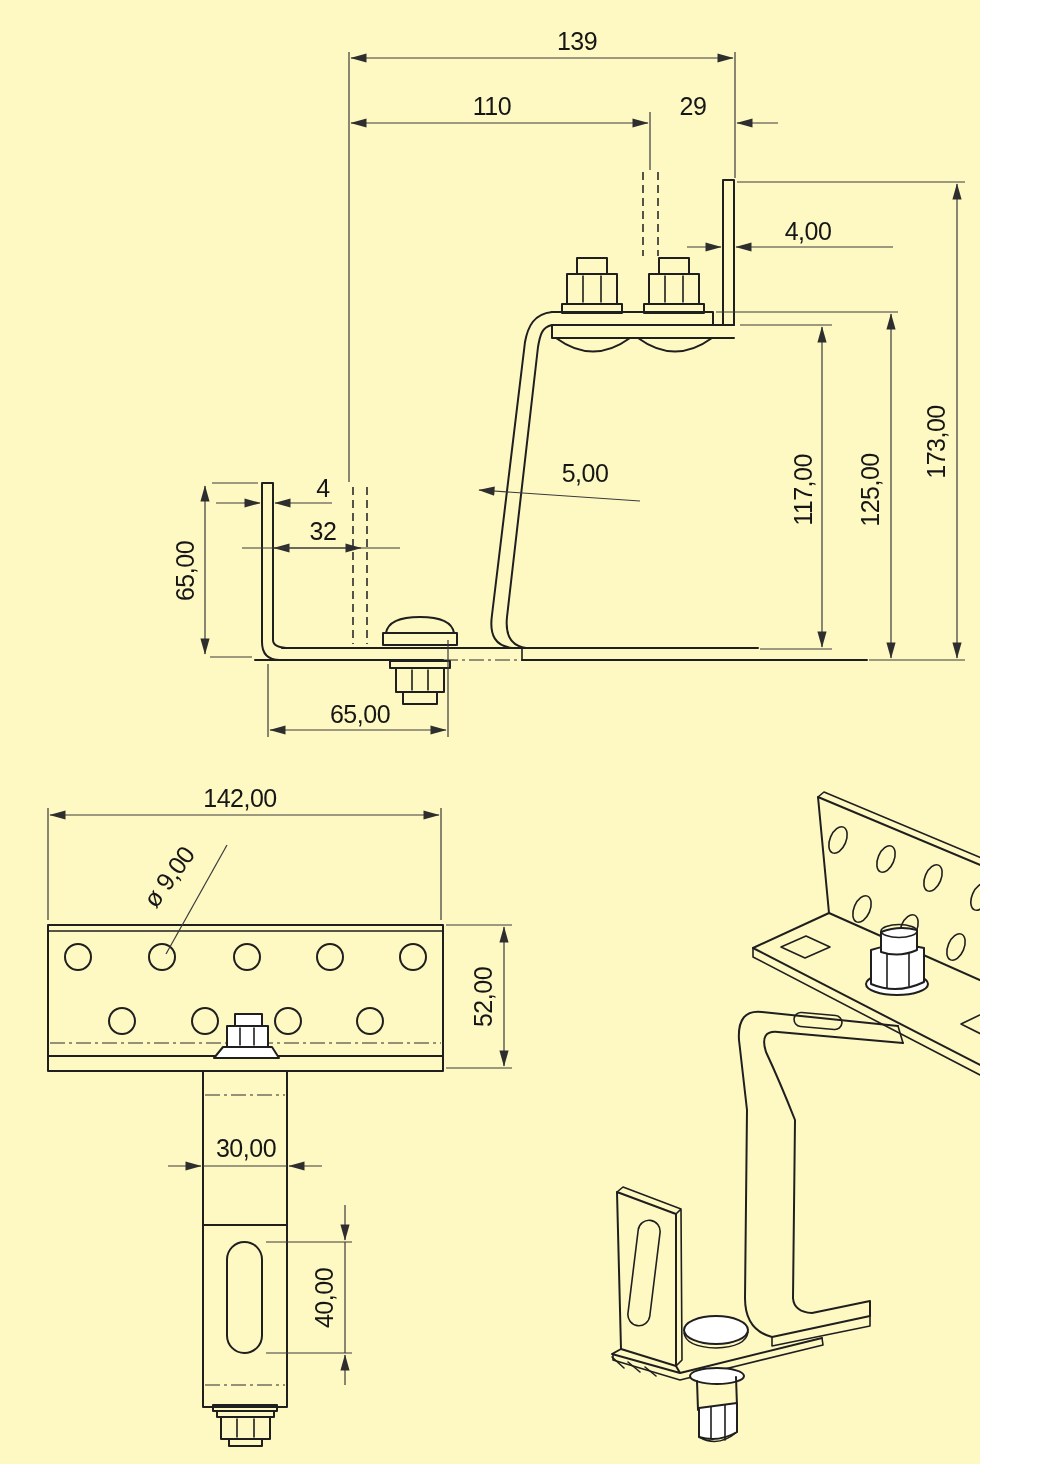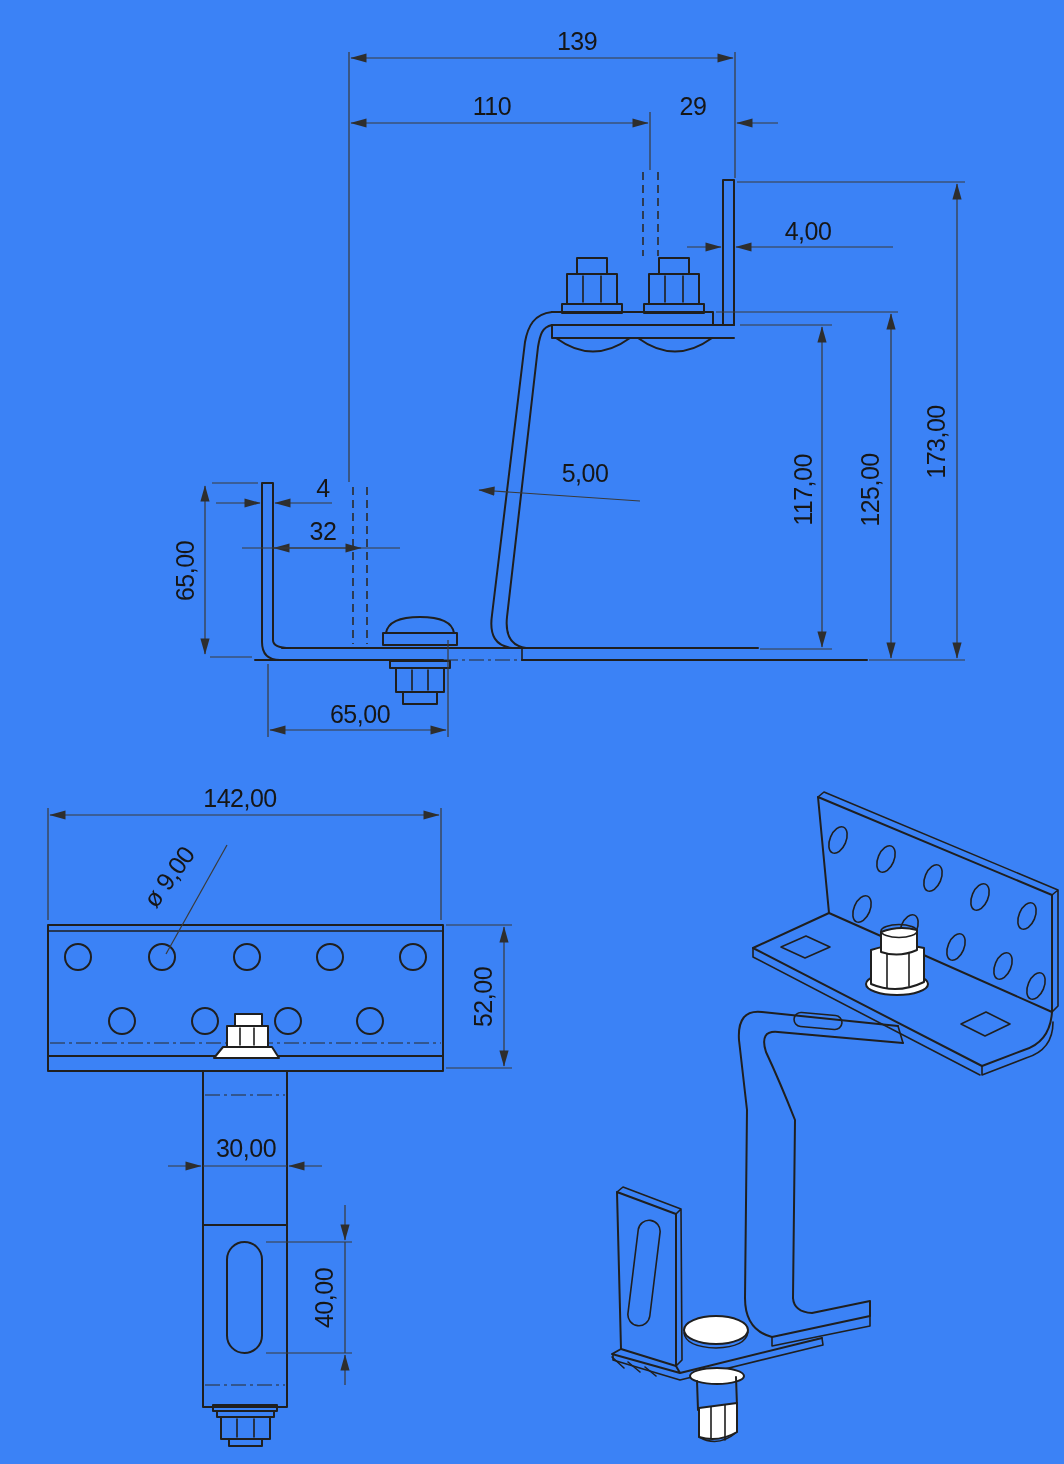--- a/index.html
+++ b/index.html
@@ -1,16 +1,16 @@
 <!DOCTYPE html>
 <html><head>
 <meta charset="utf-8">
 <style>
   html,body{margin:0;padding:0;background:#ffffff;}
-  .sheet{position:relative;width:1064px;height:1464px;background:#3b82f6;overflow:hidden;}
+  .sheet{position:relative;width:980px;height:1464px;background:#fef9c3;overflow:hidden;}
   svg{position:absolute;left:0;top:0;}
   .p{fill:none;stroke:#1f1f1f;stroke-width:2;stroke-linejoin:round;stroke-linecap:round;}
   .p1{fill:none;stroke:#1f1f1f;stroke-width:1.6;stroke-linejoin:round;stroke-linecap:round;}
   .hid{fill:none;stroke:#2b2b2b;stroke-width:1.6;stroke-dasharray:8 5;}
   .cl{fill:none;stroke:#2b2b2b;stroke-width:1.2;stroke-dasharray:15 4 3 4;}
   .d{fill:none;stroke:#3a3a3a;stroke-width:1.2;}
   .lbl{font-family:"Liberation Sans",sans-serif;font-size:25px;fill:#161616;letter-spacing:-0.5px;}
   .w{fill:#ffffff;stroke:#1f1f1f;stroke-width:2;stroke-linejoin:round;}
 </style>
 </head>

